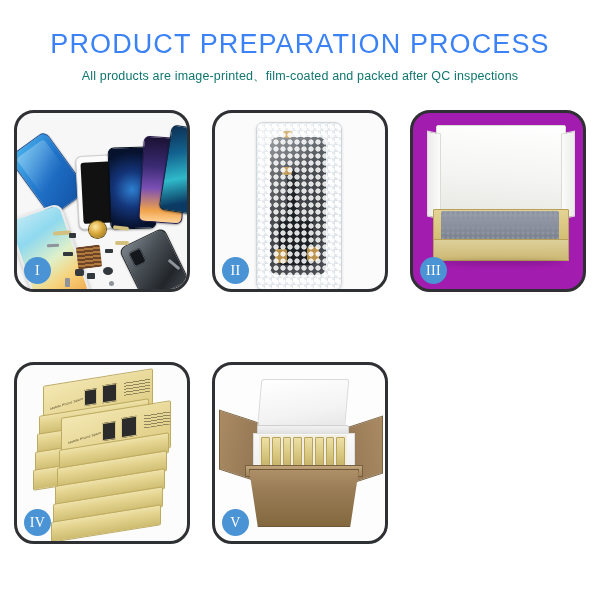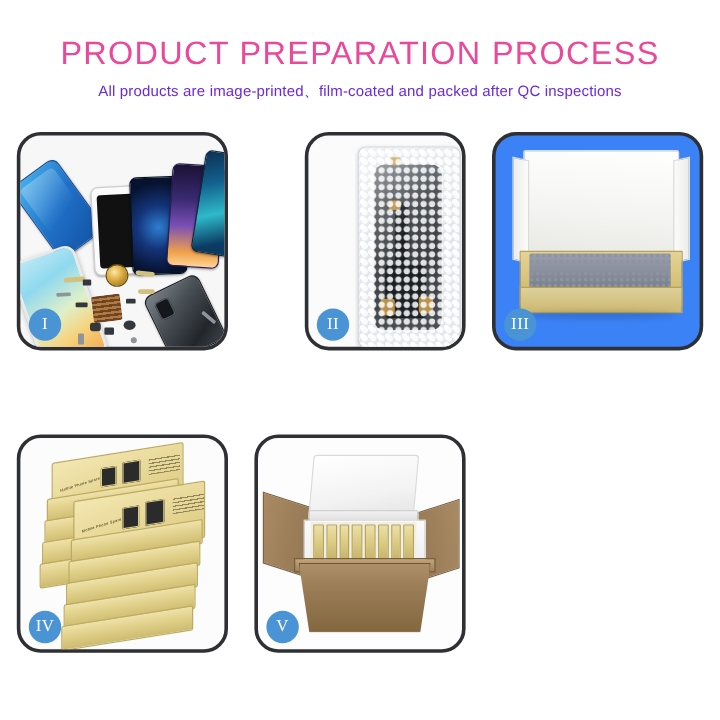--- a/index.html
+++ b/index.html
@@ -6,25 +6,25 @@
   body{
     width:600px;height:600px;background:#ffffff;
     font-family:"Liberation Sans","DejaVu Sans",sans-serif;
     overflow:hidden;position:relative;
   }
   .page{width:600px;height:600px;position:relative;box-sizing:border-box;}
 
   
   .header{padding-top:30px;text-align:center;}
   .title{
-    font-size:27px;font-weight:400;letter-spacing:1.1px;color:#ec4899;
+    font-size:27px;font-weight:400;letter-spacing:1.1px;color:#3b82f6;
     line-height:1.05;margin:0;white-space:nowrap;
   }
   .subtitle{
-    font-size:12.5px;font-weight:400;color:#6d28d9;letter-spacing:.15px;
+    font-size:12.5px;font-weight:400;color:#0f766e;letter-spacing:.15px;
     margin:10px 0 0 0;white-space:nowrap;
   }
 
   
   .grid{
     position:absolute;left:14px;top:110px;width:572px;height:434px;
     display:grid;grid-template-columns:176px 176px 176px;
     grid-template-rows:182px 182px;column-gap:22px;row-gap:70px;
   }
   .panel{
@@ -96,21 +96,21 @@
   }
   .grille{
     position:absolute;left:72px;top:108px;width:17px;height:17px;border-radius:50%;
     background:radial-gradient(circle at 38% 34%,#ffe7a3 0%,#d9a93c 45%,#8a6614 100%);
     box-shadow:0 0 0 1px #6b4e0d;
   }
   .flex{position:absolute;background:#d3c07e;border-radius:2px;}
   .chip{position:absolute;background:#33383d;border-radius:1px;}
 
   
-  .p2{background:#fbfbfb;margin-left:42px;}
+  .p2{background:#fbfbfb;}
   .bubblewrap{
     position:absolute;left:41px;top:9px;width:84px;height:166px;border-radius:7px;
     background:
       radial-gradient(circle at 3px 3px,rgba(255,255,255,.95) 0 2.2px,rgba(215,222,228,.55) 2.4px 3.1px,rgba(0,0,0,0) 3.3px) 0 0/7px 7px,
       linear-gradient(180deg,#e9edf0 0%,#dfe4e9 50%,#e6eaee 100%);
     border:1px solid #cfd6dc;
     box-shadow:0 1px 3px rgba(0,0,0,.15);
     overflow:hidden;
   }
   .bw-phone{
@@ -121,21 +121,21 @@
   .bw-flex{position:absolute;background:#151a1f;opacity:.85;border-radius:2px;}
   .bw-gold{position:absolute;background:#c89b4e;border-radius:2px;opacity:.9;}
   .bw-sheen{
     position:absolute;inset:0;pointer-events:none;
     background:
       radial-gradient(circle at 3px 3px,rgba(255,255,255,.85) 0 2.3px,rgba(0,0,0,0) 3px) 2px 2px/7px 7px,
       linear-gradient(115deg,rgba(255,255,255,.35) 0%,rgba(255,255,255,0) 45%);
   }
 
   
-  .p3{background:#3b82f6;}
+  .p3{background:#a21caf;}
   .box3-lid{
     position:absolute;left:23px;top:12px;width:128px;height:92px;
     background:linear-gradient(185deg,#ffffff 0%,#f4f4f2 55%,#e6e6e2 100%);
     border:1px solid #dcdcd6;border-radius:2px;
   }
   .box3-lid:before{content:"";position:absolute;left:-10px;top:6px;width:12px;height:84px;
     background:linear-gradient(90deg,#ececeA,#fbfbfa);border:1px solid #dcdcd6;
     transform:skewY(12deg);}
   .box3-lid:after{content:"";position:absolute;right:-10px;top:6px;width:12px;height:84px;
     background:linear-gradient(270deg,#ececeA,#fbfbfa);border:1px solid #dcdcd6;

